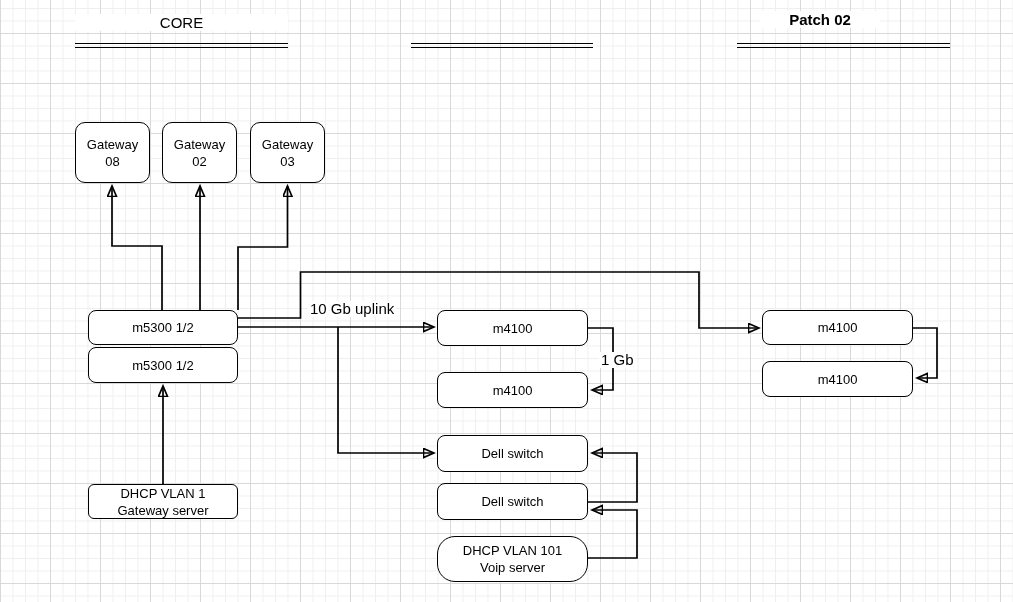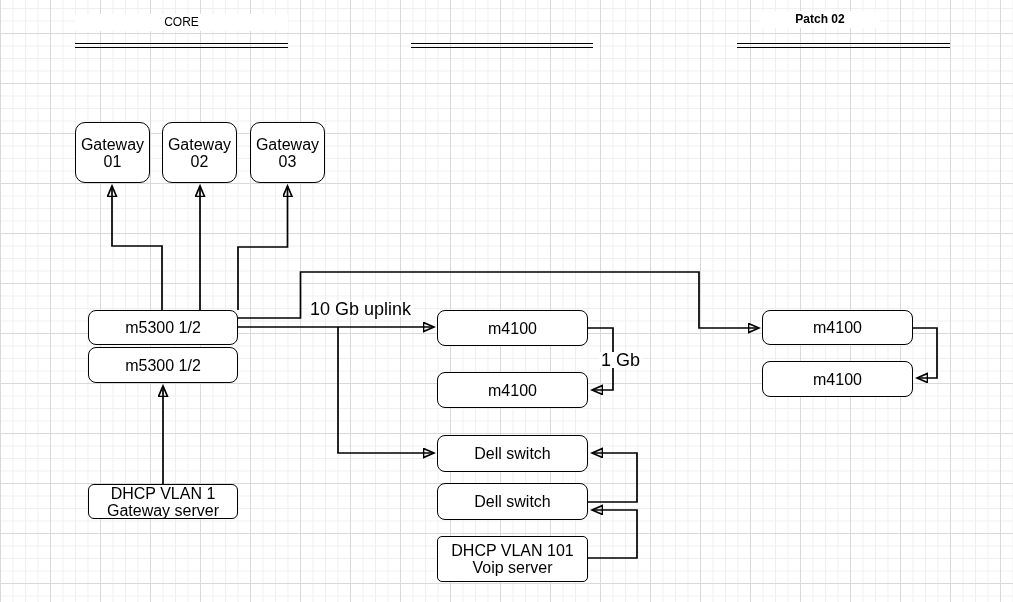--- a/index.html
+++ b/index.html
@@ -19,38 +19,38 @@
     background-position:0 33px,0 0,0 8px,0 0;
   }
   .node{
     position:absolute;
     display:flex;flex-direction:column;
     align-items:center;justify-content:center;
     background:#ffffff;
     border:1.7px solid #000000;
     box-sizing:border-box;
     text-align:center;
-    font-size:16px;line-height:17px;
+    font-size:13px;line-height:17px;
     white-space:nowrap;
   }
   .hdr{
     position:absolute;
     text-align:center;
-    font-size:12px;line-height:17px;
+    font-size:15px;line-height:17px;
     background:#ffffff;
   }
   .hdr-line{
     position:absolute;
     height:3px;
     border-top:1.7px solid #000000;
     border-bottom:1.7px solid #000000;
   }
   .edge-label{
     position:absolute;
-    font-size:18px;line-height:16px;
+    font-size:15px;line-height:16px;
     background:#ffffff;
     padding:0 2px;
     white-space:nowrap;
   }
   svg.edges{position:absolute;left:0;top:0;}
   svg.edges path{fill:none;stroke:#000000;stroke-width:1.7px;}
 </style>
 </head>
 <body>
 
@@ -78,21 +78,21 @@
     <path d="M238,327 H434" marker-end="url(#arrow)"></path>
     <path d="M338,327 V453 H434" marker-end="url(#arrow)"></path>
     <path d="M588,328 H613 V390 H592" marker-end="url(#arrow)"></path>
     <path d="M588,502 H637 V453 H592" marker-end="url(#arrow)"></path>
     <path d="M588,558 H637 V510 H592" marker-end="url(#arrow)"></path>
     <path d="M913,328 H937 V378 H917" marker-end="url(#arrow)"></path>
   </svg>
 
   <div class="node" style="left:75px;top:122px;width:75px;height:61px;border-radius:10px;">
     <span>Gateway</span>
-    <span>01</span>
+    <span>08</span>
   </div>
   <div class="node" style="left:162px;top:122px;width:75px;height:61px;border-radius:10px;">
     <span>Gateway</span>
     <span>02</span>
   </div>
   <div class="node" style="left:250px;top:122px;width:75px;height:61px;border-radius:10px;">
     <span>Gateway</span>
     <span>03</span>
   </div>
 
@@ -115,21 +115,21 @@
     <span>m4100</span>
   </div>
 
   <div class="node" style="left:437px;top:435px;width:151px;height:37px;border-radius:8px;">
     <span>Dell switch</span>
   </div>
   <div class="node" style="left:437px;top:483px;width:151px;height:37px;border-radius:8px;">
     <span>Dell switch</span>
   </div>
 
-  <div class="node" style="left:437px;top:536px;width:151px;height:46px;border-radius:5px;text-align:center;">
+  <div class="node" style="left:437px;top:536px;width:151px;height:46px;border-radius:18px;text-align:center;">
     <span>DHCP VLAN 101</span>
     <span>Voip server</span>
   </div>
 
   <div class="node" style="left:762px;top:310px;width:151px;height:35px;border-radius:8px;">
     <span>m4100</span>
   </div>
   <div class="node" style="left:762px;top:361px;width:151px;height:36px;border-radius:8px;">
     <span>m4100</span>
   </div>

